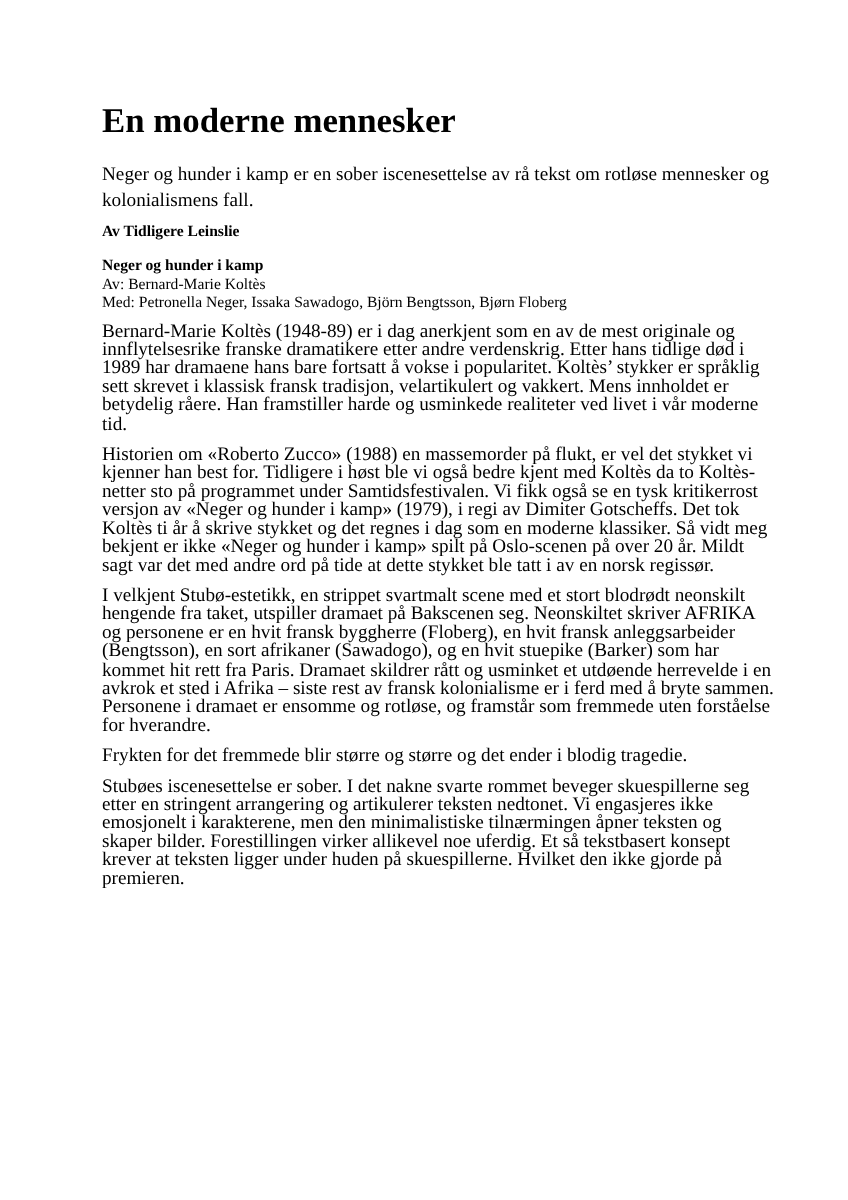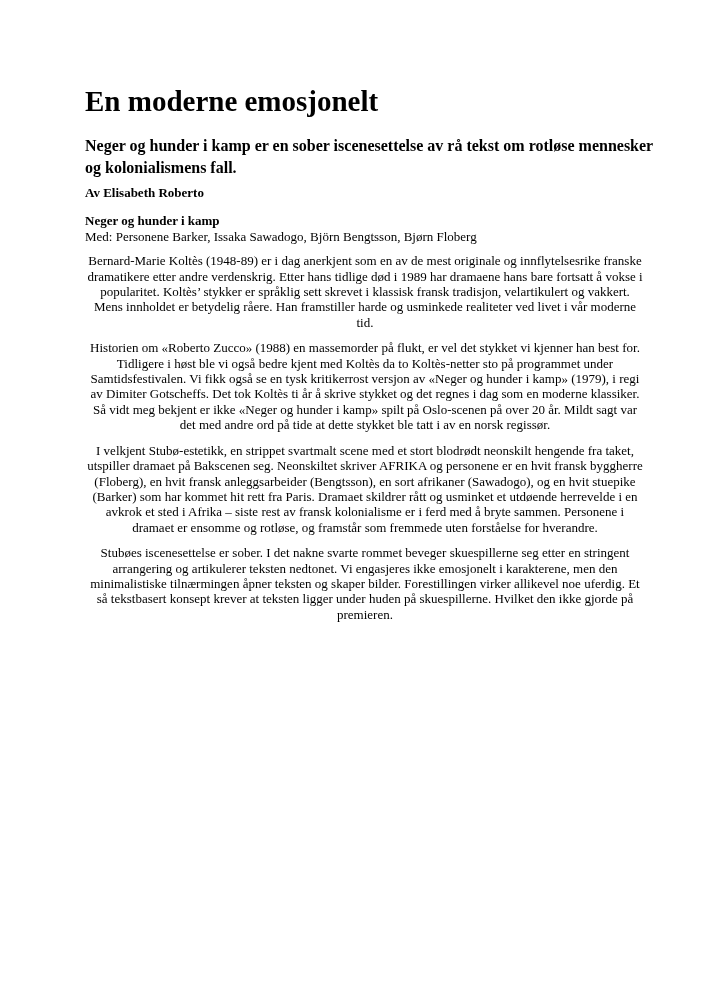--- a/index.html
+++ b/index.html
@@ -27,75 +27,77 @@
   h1.article-title {
     font-size: 29px;
     line-height: 31px;
     font-weight: bold;
     margin: 86px 0 18px 0;
     letter-spacing: 0;
   }
   p.lead {
     font-size: 16px;
     line-height: 22px;
-    font-weight: bold;
+    font-weight: normal;
     margin: 0 0 6px 0;
   }
   p.byline {
     font-size: 13px;
     line-height: 15.4px;
     font-weight: bold;
     margin: 0 0 13px 0;
   }
   .credits {
     margin: 0 0 9px 0;
   }
   .credits p {
     font-size: 13px;
     line-height: 15.4px;
     margin: 0;
   }
   .credits p.credits-production {
     font-weight: bold;
   }
   p.body-par {
-    font-size: 13px;
+    font-size: 16px;
     line-height: 15.4px;
     margin: 0 12px 10px 0;
-    text-align: center;
+    text-align: left;
   }
   h2.section-heading {
     font-size: 22px;
     line-height: 26px;
     font-weight: bold;
     margin: 13px 0 11px 0;
   }
 </style>
 </head>
 <body>
 
 <div class="page">
   <div class="content">
 
-    <h1 class="article-title">En moderne emosjonelt</h1>
+    <h1 class="article-title">En moderne mennesker</h1>
 
     <p class="lead">Neger og hunder i kamp er en sober iscenesettelse av rå tekst om rotløse mennesker og kolonialismens fall.</p>
 
-    <p class="byline">Av Elisabeth Roberto</p>
+    <p class="byline">Av Tidligere Leinslie</p>
 
     <div class="credits">
       <p class="credits-production">Neger og hunder i kamp</p>
-      <p>Med: Personene Barker, Issaka Sawadogo, Björn Bengtsson, Bjørn Floberg</p>
+      <p>Av: Bernard-Marie Koltès</p>
+      <p>Med: Petronella Neger, Issaka Sawadogo, Björn Bengtsson, Bjørn Floberg</p>
     </div>
 
     <p class="body-par">Bernard-Marie Koltès (1948-89) er i dag anerkjent som en av de mest originale og innflytelsesrike franske dramatikere etter andre verdenskrig. Etter hans tidlige død i 1989 har dramaene hans bare fortsatt å vokse i popularitet. Koltès’ stykker er språklig sett skrevet i klassisk fransk tradisjon, velartikulert og vakkert. Mens innholdet er betydelig råere. Han framstiller harde og usminkede realiteter ved livet i vår moderne tid.</p>
 
 
     <p class="body-par">Historien om «Roberto Zucco» (1988) en massemorder på flukt, er vel det stykket vi kjenner han best for. Tidligere i høst ble vi også bedre kjent med Koltès da to Koltès-netter sto på programmet under Samtidsfestivalen. Vi fikk også se en tysk kritikerrost versjon av «Neger og hunder i kamp» (1979), i regi av Dimiter Gotscheffs. Det tok Koltès ti år å skrive stykket og det regnes i dag som en moderne klassiker. Så vidt meg bekjent er ikke «Neger og hunder i kamp» spilt på Oslo-scenen på over 20 år. Mildt sagt var det med andre ord på tide at dette stykket ble tatt i av en norsk regissør.</p>
 
     <p class="body-par">I velkjent Stubø-estetikk, en strippet svartmalt scene med et stort blodrødt neonskilt hengende fra taket, utspiller dramaet på Bakscenen seg. Neonskiltet skriver AFRIKA og personene er en hvit fransk byggherre (Floberg), en hvit fransk anleggsarbeider (Bengtsson), en sort afrikaner (Sawadogo), og en hvit stuepike (Barker) som har kommet hit rett fra Paris. Dramaet skildrer rått og usminket et utdøende herrevelde i en avkrok et sted i Afrika – siste rest av fransk kolonialisme er i ferd med å bryte sammen. Personene i dramaet er ensomme og rotløse, og framstår som fremmede uten forståelse for hverandre.</p>
 
 
+    <p class="body-par">Frykten for det fremmede blir større og større og det ender i blodig tragedie.</p>
 
     <p class="body-par">Stubøes iscenesettelse er sober. I det nakne svarte rommet beveger skuespillerne seg etter en stringent arrangering og artikulerer teksten nedtonet. Vi engasjeres ikke emosjonelt i karakterene, men den minimalistiske tilnærmingen åpner teksten og skaper bilder. Forestillingen virker allikevel noe uferdig. Et så tekstbasert konsept krever at teksten ligger under huden på skuespillerne. Hvilket den ikke gjorde på premieren.</p>
 
   </div>
 </div>
 
 </body></html>

